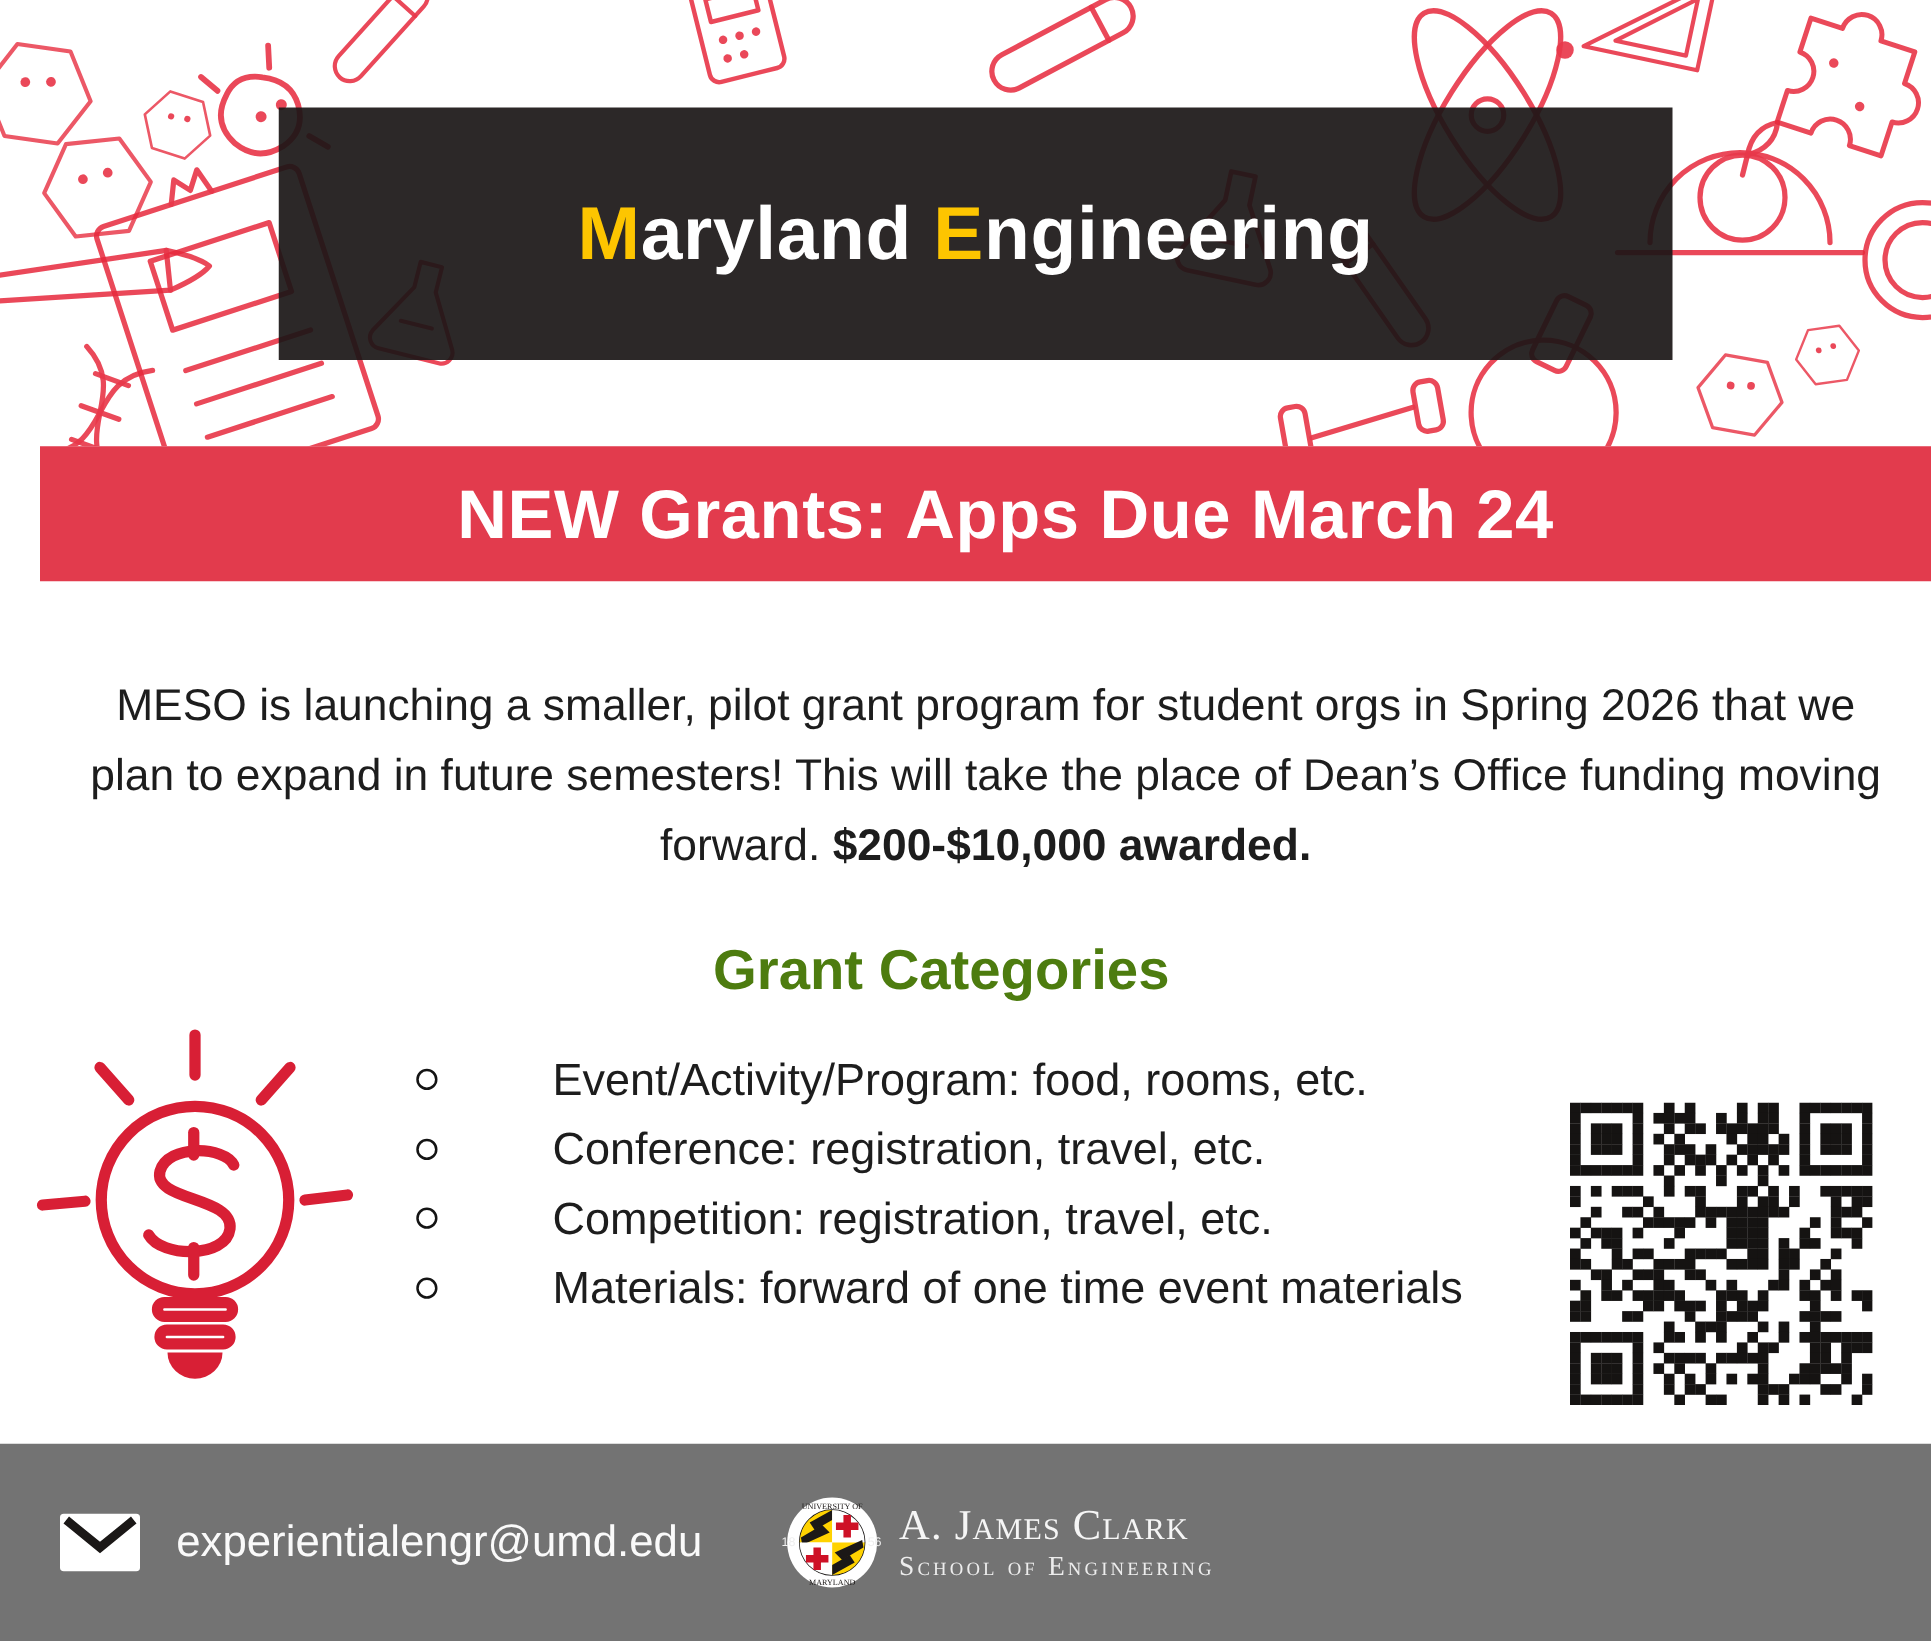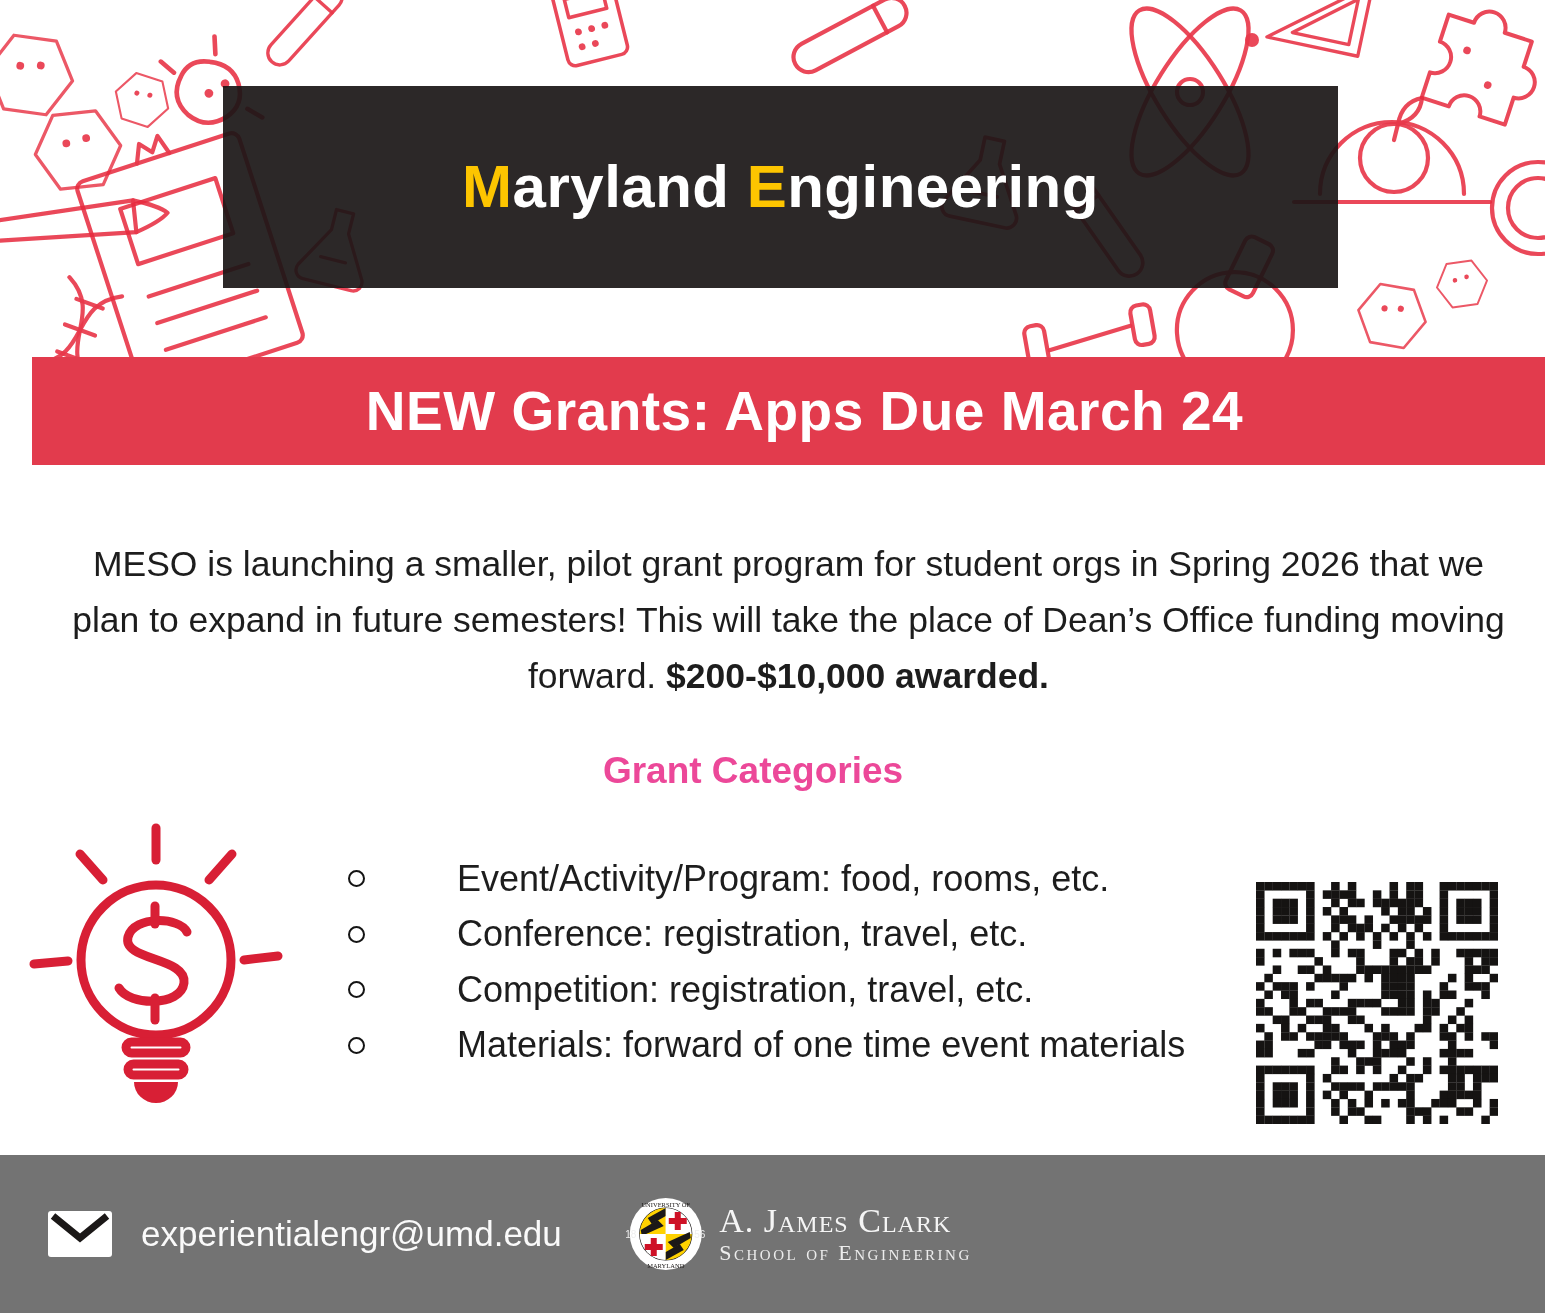--- a/index.html
+++ b/index.html
@@ -19,22 +19,22 @@
   
   .ribbon{position:absolute;left:0;top:357px;width:1545px;height:108px;background:var(--banner,#e23b4d);
     display:flex;align-items:center;justify-content:center;margin-left:32px;}
   .ribbon span{color:#fff;font-size:55px;font-weight:700;letter-spacing:.5px;}
 
   
   .intro{position:absolute;top:520px;left:50px;width:1445px;margin:16px;text-align:center;
     font-size:35.5px;line-height:56px;color:#1d1d1d;}
   .intro b{font-weight:700;}
   .cat-heading{position:absolute;top:750px;left:0;width:1506px;margin:0;text-align:center;
-    font-size:37px;font-weight:700;color:#ec4899;}
-  .cat-list{position:absolute;left:333px;top:836px;margin:15px;padding:0;list-style:none;}
+    font-size:45px;font-weight:700;color:#4d7c0f;}
+  .cat-list{position:absolute;left:333px;top:836px;margin:0;padding:0;list-style:none;}
   .cat-list li{display:flex;align-items:center;height:55.5px;font-size:36px;color:#1d1d1d;white-space:nowrap;}
   .bullet{flex:0 0 auto;width:13px;height:13px;border:2.5px solid #141414;border-radius:50%;margin-right:92px;background:#fff;}
   .bulb{position:absolute;left:22px;top:818px;}
   .bulb .st{stroke:var(--bulb,#d81f35);fill:none;stroke-width:9;stroke-linecap:round;stroke-linejoin:round;}
   .bulb .fl{fill:var(--bulb,#d81f35);stroke:none;}
   .qr-box{position:absolute;left:1256px;top:882px;width:242px;height:242px;background:#fff;}
 
   
   .footer{position:absolute;left:0;bottom:0;width:1545px;height:158px;background:#737373;}
   .contact{position:absolute;left:47px;top:0;height:158px;display:flex;align-items:center;gap:28px;}

